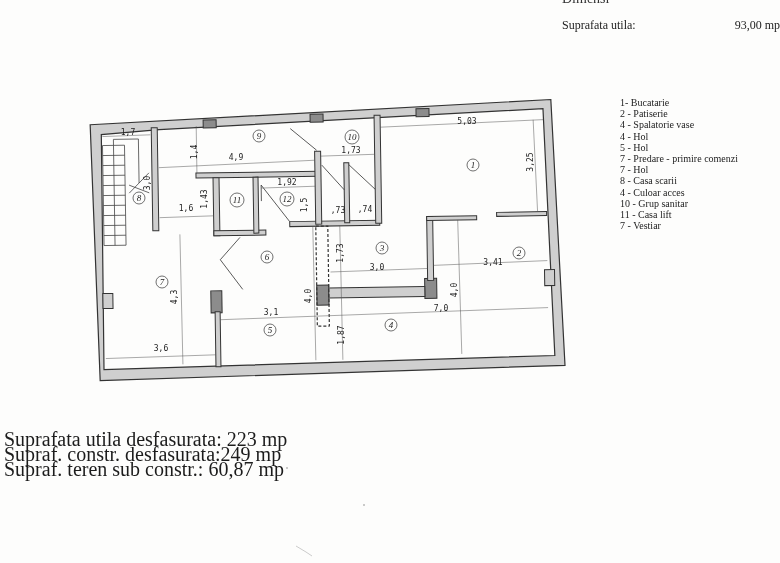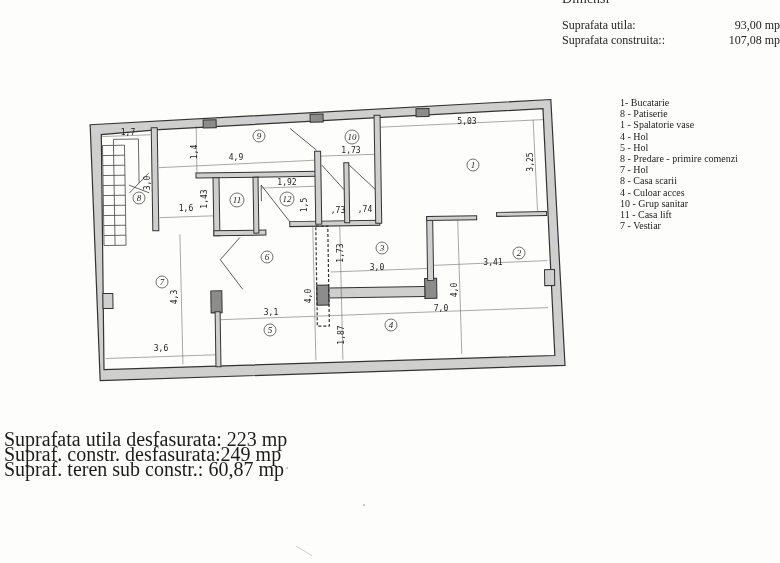--- a/index.html
+++ b/index.html
@@ -32,33 +32,29 @@
   </style>
 </head>
 <body>
 
 <div class="header-cut">Dimensi</div>
 <div class="header-block">
   <div class="row">
     <span>Suprafata utila:</span>
     <span>93,00 mp</span>
   </div>
-  <div class="row">
-    <span>Suprafata construita::</span>
-    <span>107,08 mp</span>
-  </div>
 </div>
 
 <div class="legend">
   <div>1- Bucatarie</div>
-  <div>8 - Patiserie</div>
-  <div>1 - Spalatorie vase</div>
+  <div>2 - Patiserie</div>
+  <div>4 - Spalatorie vase</div>
   <div>4 - Hol</div>
   <div>5 - Hol</div>
-  <div>8 - Predare - primire comenzi</div>
+  <div>7 - Predare - primire comenzi</div>
   <div>7 - Hol</div>
   <div>8 - Casa scarii</div>
   <div>4 - Culoar acces</div>
   <div>10 - Grup sanitar</div>
   <div>11 - Casa lift</div>
   <div>7 - Vestiar</div>
 </div>
 
 <svg class="plan" width="780" height="563" viewBox="0 0 780 563">
   <g transform="rotate(-0.9 330 240)">

